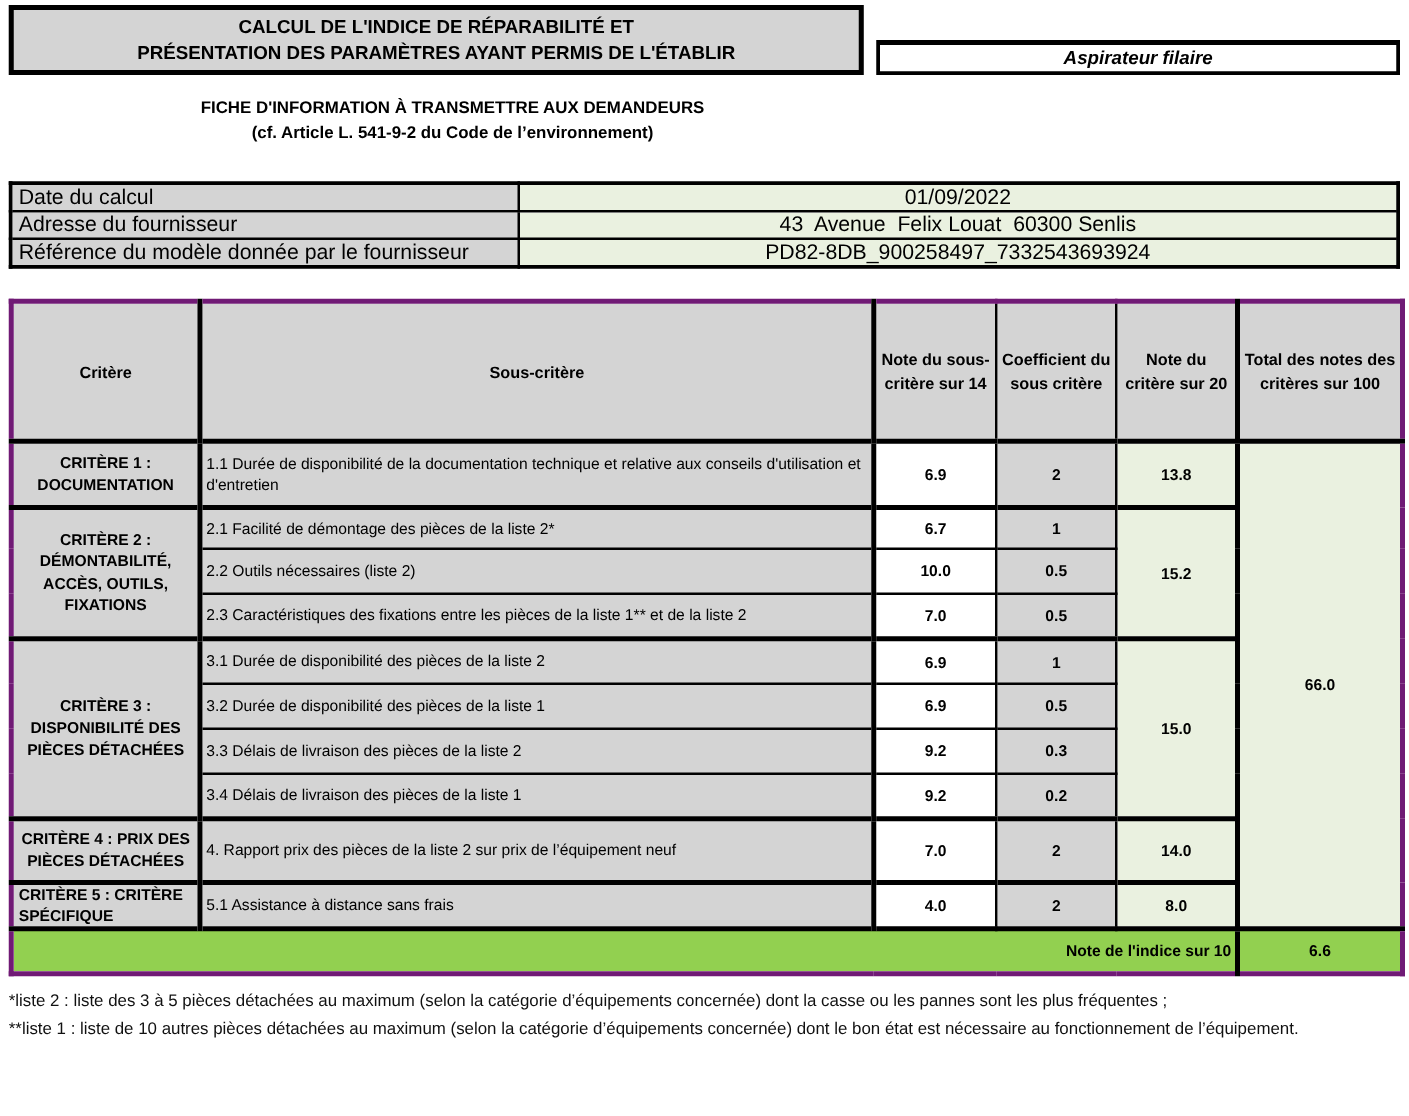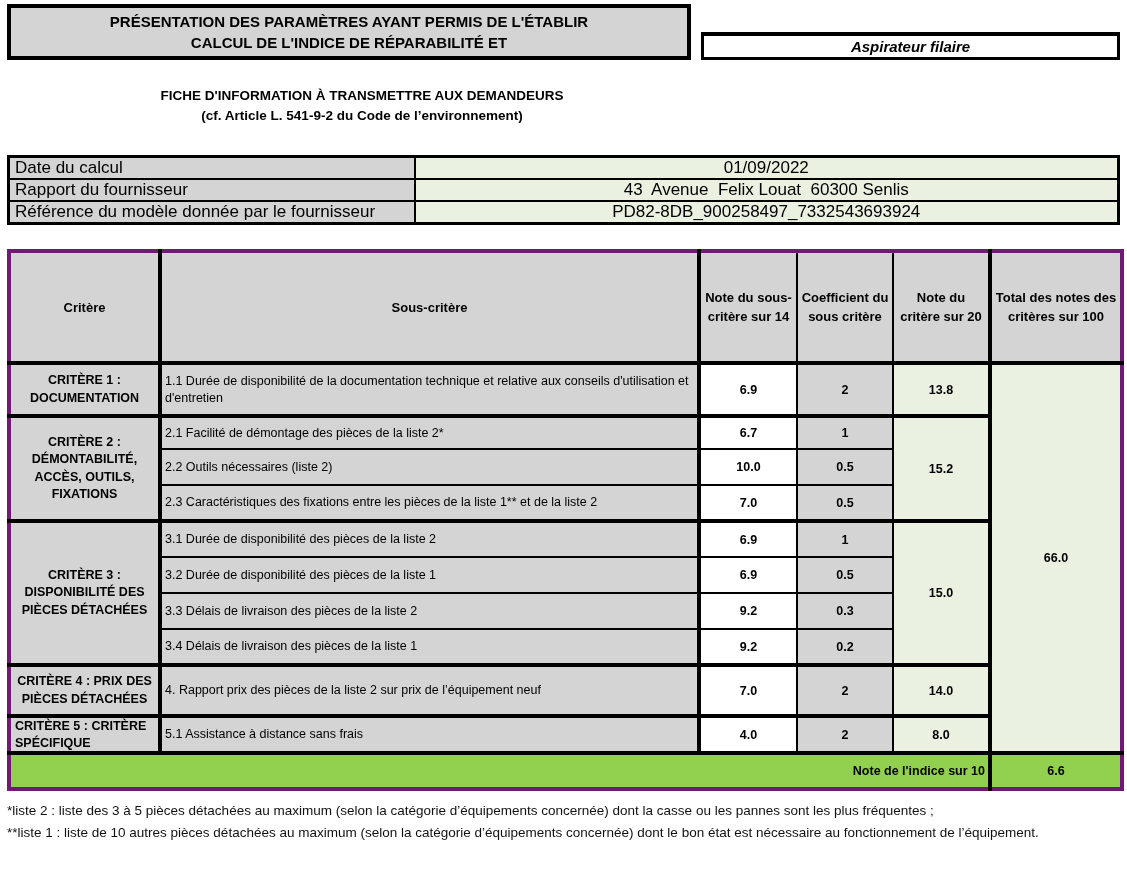--- a/index.html
+++ b/index.html
@@ -18,21 +18,21 @@
     text-align: center; padding: 3px 4px;
   }
   .title-line { font-weight: bold; font-size: 15px; line-height: 21px; }
   .product-box {
     flex: 1; background: #fff; border: 3px solid #000; border-top-width: 4px;
     display: flex; align-items: center; justify-content: center;
     font-weight: bold; font-style: italic; font-size: 15px; margin-top: 28px;
   }
 
   
-  .subtitles { width: 710px; text-align: center; margin-top: 26px; }
+  .subtitles { width: 710px; text-align: center; margin-top: 16px; }
   .subtitle { font-weight: bold; font-size: 13.5px; line-height: 20px; }
 
   
   table { border-collapse: collapse; table-layout: fixed; }
   .info-table { width: 1113px; margin-top: 29px; border: 3px solid #000; }
   .info-table td {
     border: 2px solid #000; height: 20px; font-size: 17px; padding: 0 5px;
     overflow: hidden; white-space: pre-wrap;
   }
   .info-label { width: 406px; background: #D4D4D4; text-align: left; }
@@ -66,22 +66,22 @@
   .footnotes { margin-top: 9px; width: 1092px; }
   .footnote { font-size: 13.5px; line-height: 21.5px; color: #111; }
 </style>
 </head>
 <body>
 
 <div class="page">
 
   <div class="top-row">
     <div class="title-box">
+      <div class="title-line">CALCUL DE L'INDICE DE RÉPARABILITÉ ET</div>
       <div class="title-line">PRÉSENTATION DES PARAMÈTRES AYANT PERMIS DE L'ÉTABLIR</div>
-      <div class="title-line">CALCUL DE L'INDICE DE RÉPARABILITÉ ET</div>
     </div>
     <div class="product-box">
       <span>Aspirateur filaire</span>
     </div>
   </div>
 
   <div class="subtitles">
     <div class="subtitle">FICHE D'INFORMATION À TRANSMETTRE AUX DEMANDEURS</div>
     <div class="subtitle">(cf. Article L. 541-9-2 du Code de l’environnement)</div>
   </div>
@@ -90,21 +90,21 @@
     <colgroup>
         <col style="width:406px">
         <col>
       </colgroup>
     <tbody>
       <tr>
         <td class="info-label">Date du calcul</td>
         <td class="info-value">01/09/2022</td>
       </tr>
       <tr>
-        <td class="info-label">Rapport du fournisseur</td>
+        <td class="info-label">Adresse du fournisseur</td>
         <td class="info-value">43  Avenue  Felix Louat  60300 Senlis</td>
       </tr>
       <tr>
         <td class="info-label">Référence du modèle donnée par le fournisseur</td>
         <td class="info-value">PD82-8DB_900258497_7332543693924</td>
       </tr>
     </tbody>
   </table>
 
   <table class="main-table">

